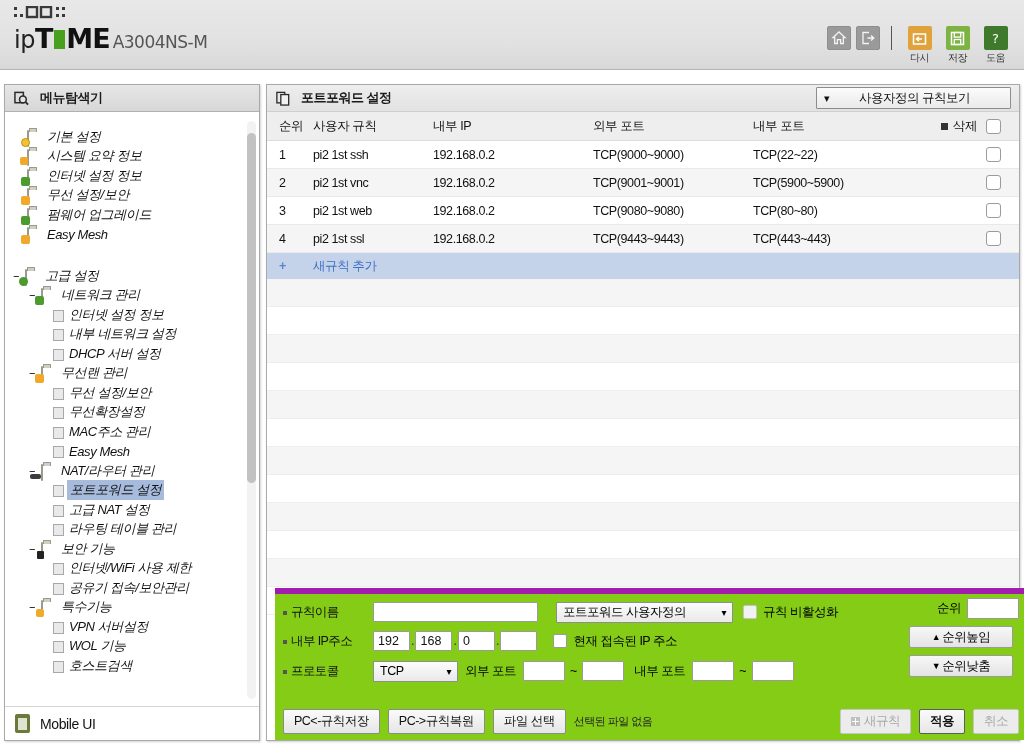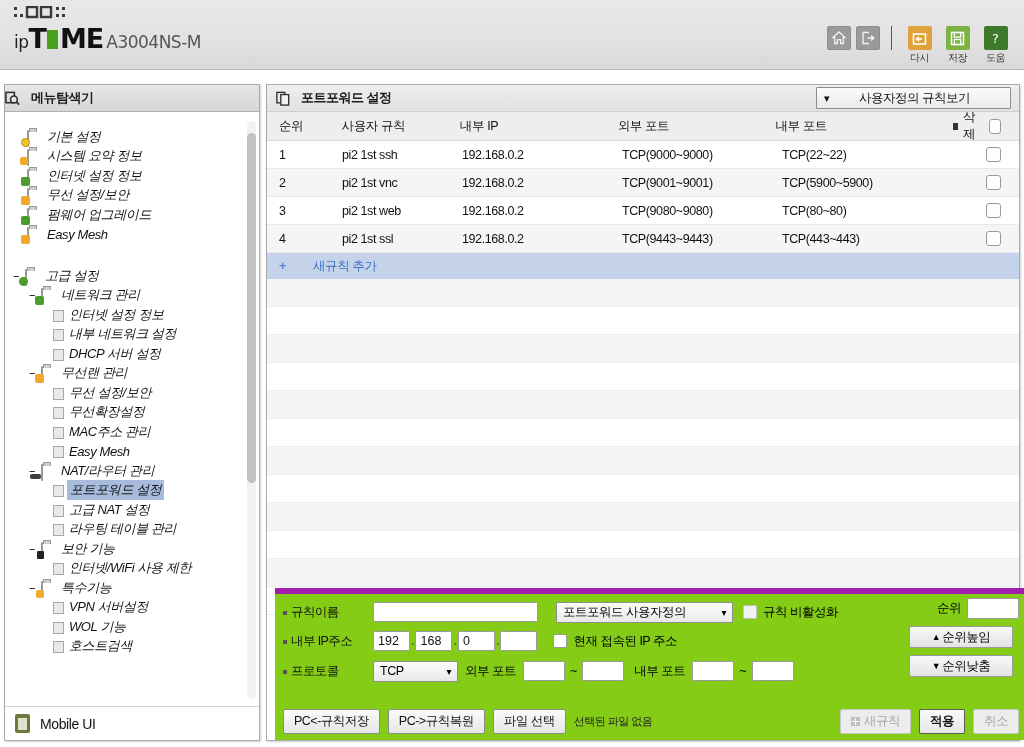--- a/index.html
+++ b/index.html
@@ -14,21 +14,21 @@
 
   
   #top-header {
     position: absolute; left: 0; top: 0; width: 1024px; height: 70px;
     background: linear-gradient(to bottom, #e8e8e8 0%, #e2e2e2 60%, #d8d8d8 100%);
     border-bottom: 1px solid #b4b4b4;
   }
   #brand { position: absolute; left: 14px; top: 6px; }
   .dotlogo { display:block; height: 14px; margin-bottom: 2px; }
   #logo-line { display: flex; align-items: baseline; margin-top: 3px; }
-  .lg-ip { font-size: 17px; font-weight: 400; color: #222; letter-spacing: -0.5px;
+  .lg-ip { font-size: 24px; font-weight: 400; color: #222; letter-spacing: -0.5px;
            font-family: "DejaVu Sans", sans-serif; }
   .lg-t { font-size: 27px; font-weight: bold; color: #111; letter-spacing: -1px;
           font-family: "DejaVu Sans", sans-serif; }
   .lg-i { display:inline-block; width: 11px; height: 19px; background: #47a11e;
           margin: 0 1.5px; position: relative; top: 1px; }
   .lg-model { font-size: 17px; color: #555; margin-left: 3px; letter-spacing: -0.5px;
               font-family: "DejaVu Sans", sans-serif; }
 
   #header-icons { position: absolute; right: 12px; top: 26px; display: flex; align-items: flex-start; gap: 5px; }
   .hicon { width: 24px; height: 24px; border: 1px solid #8e8e8e; background: #9a9a9a;
@@ -42,21 +42,21 @@
   .labicon .cap { font-size: 10px; color: #333; margin-top: 1px; letter-spacing: -0.5px; white-space: nowrap; }
 
   
   #sidebar {
     position: absolute; left: 4px; top: 84px; width: 256px; height: 657px;
     background: #ffffff; border: 1px solid #a9a9a9;
     box-shadow: 1px 1px 2px rgba(0,0,0,0.18);
   }
   #sidebar-header {
     height: 27px; background: linear-gradient(to bottom,#e6e6e6,#d7d7d7);
-    border-bottom: 1px solid #b0b0b0; display:flex; align-items:center; 
+    border-bottom: 1px solid #b0b0b0; display:flex; align-items:center; padding-left: 9px;
   }
   #sidebar-header .ttl { font-size: 13px; font-weight: bold; color: #1a1a1a; margin-left: 11px; letter-spacing: -0.5px;}
 
   #tree-scroll {
     position: absolute; left: 0; top: 28px; width: 254px; height: 594px;
     overflow: hidden; background: #fff;
   }
   #tree { padding: 14px 0 0 0; }
   .trow { display: flex; align-items: center; height: 19.5px; padding-left: 6px;
           font-size: 13px; color: #111; white-space: nowrap; letter-spacing: -0.4px; cursor: pointer; font-style: italic; }
@@ -115,21 +115,21 @@
   #rule-view-select .txt { flex:1; text-align:center; padding-right:10px; }
 
   
   #fwd-table { width:100%; font-size:12.5px; color:#111; }
   .thead { display:flex; height:29px; align-items:center; background:#eeeeee;
            border-bottom:1px solid #dcdcdc; font-weight:normal; letter-spacing:-0.4px; }
   .trw { display:flex; height:28px; align-items:center; border-bottom:1px solid #e9e9e9; letter-spacing:-0.4px;}
   .trw:nth-child(odd) { background:#ffffff; }
   .trw.alt { background:#f5f5f5; }
   .c-no  { width:46px; padding-left:12px; }
-  .c-name{ width:120px;margin-left:29px; }
+  .c-name{ width:120px; }
   .c-ip  { width:160px; }
   .c-ext { width:160px; }
   .c-int { width:180px; }
   .c-del { flex:1; display:flex; align-items:center; justify-content:flex-end; padding-right:18px; }
   .cb { width:15px; height:15px; border:1px solid #9b9b9b; background:#fff; border-radius:3px;
         display:inline-block; cursor:pointer; }
   .delhdr { display:flex; align-items:center; gap:5px; }
   .delhdr .minibox { width:7px; height:7px; background:#333; display:inline-block; }
 
   #add-rule-row { display:flex; height:26px; align-items:center; background:#c5d3ea;
@@ -378,20 +378,24 @@
         <span class="expander">–</span>
         <span class="ico" style="margin-left:4px">
           <span class="fold"><span class="badge" style="background:#222;width:7px;height:8px;border-radius:1px;"></span></span>
         </span>
         <span class="lbl">보안 기능</span>
       </div>
       <div class="trow lv2">
         <span class="sq"></span>
         <span class="lbl">인터넷/WiFi 사용 제한</span>
       </div>
+      <div class="trow lv2">
+        <span class="sq"></span>
+        <span class="lbl">공유기 접속/보안관리</span>
+      </div>
 
       <div class="trow" style="padding-left:22px">
         <span class="expander">–</span>
         <span class="ico" style="margin-left:4px">
           <span class="fold" style="background:#d9d9ce;"><span class="badge" style="background:#f0a92b;width:8px;height:8px;"></span></span>
         </span>
         <span class="lbl">특수기능</span>
       </div>
       <div class="trow lv2">
         <span class="sq"></span>

